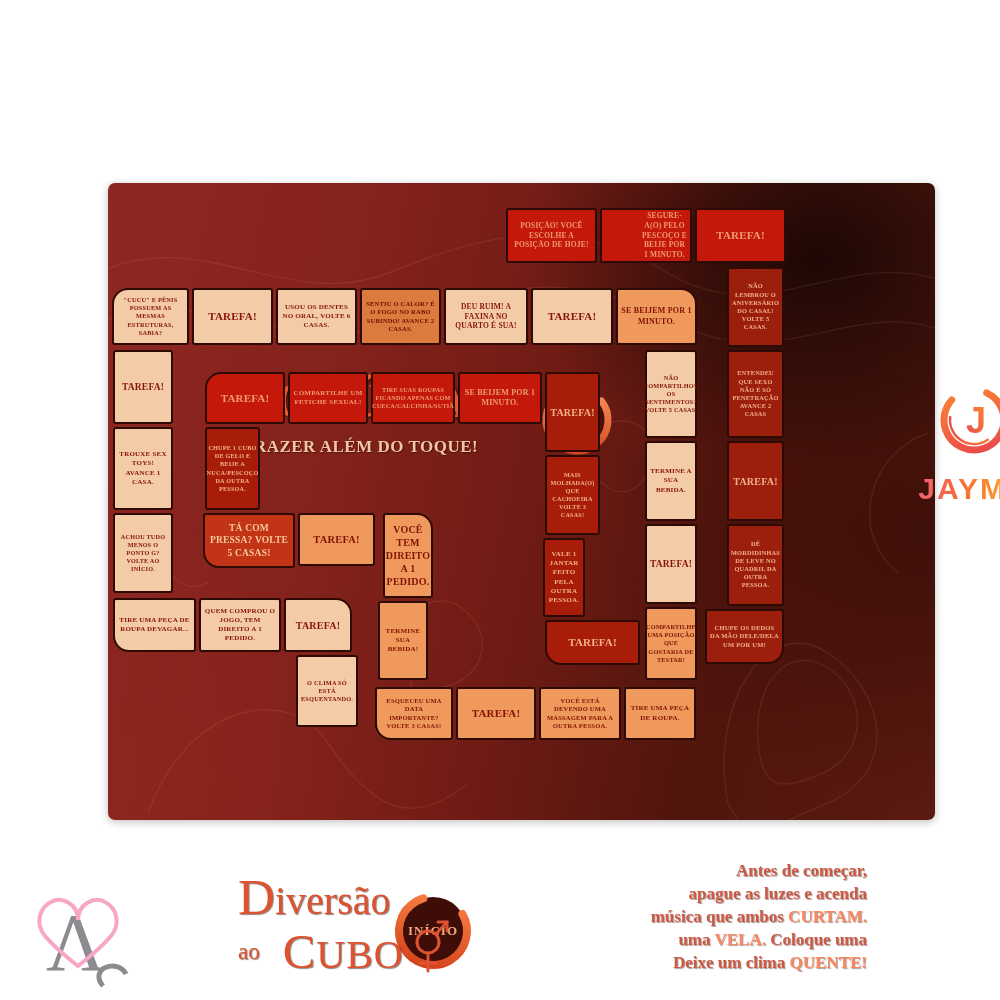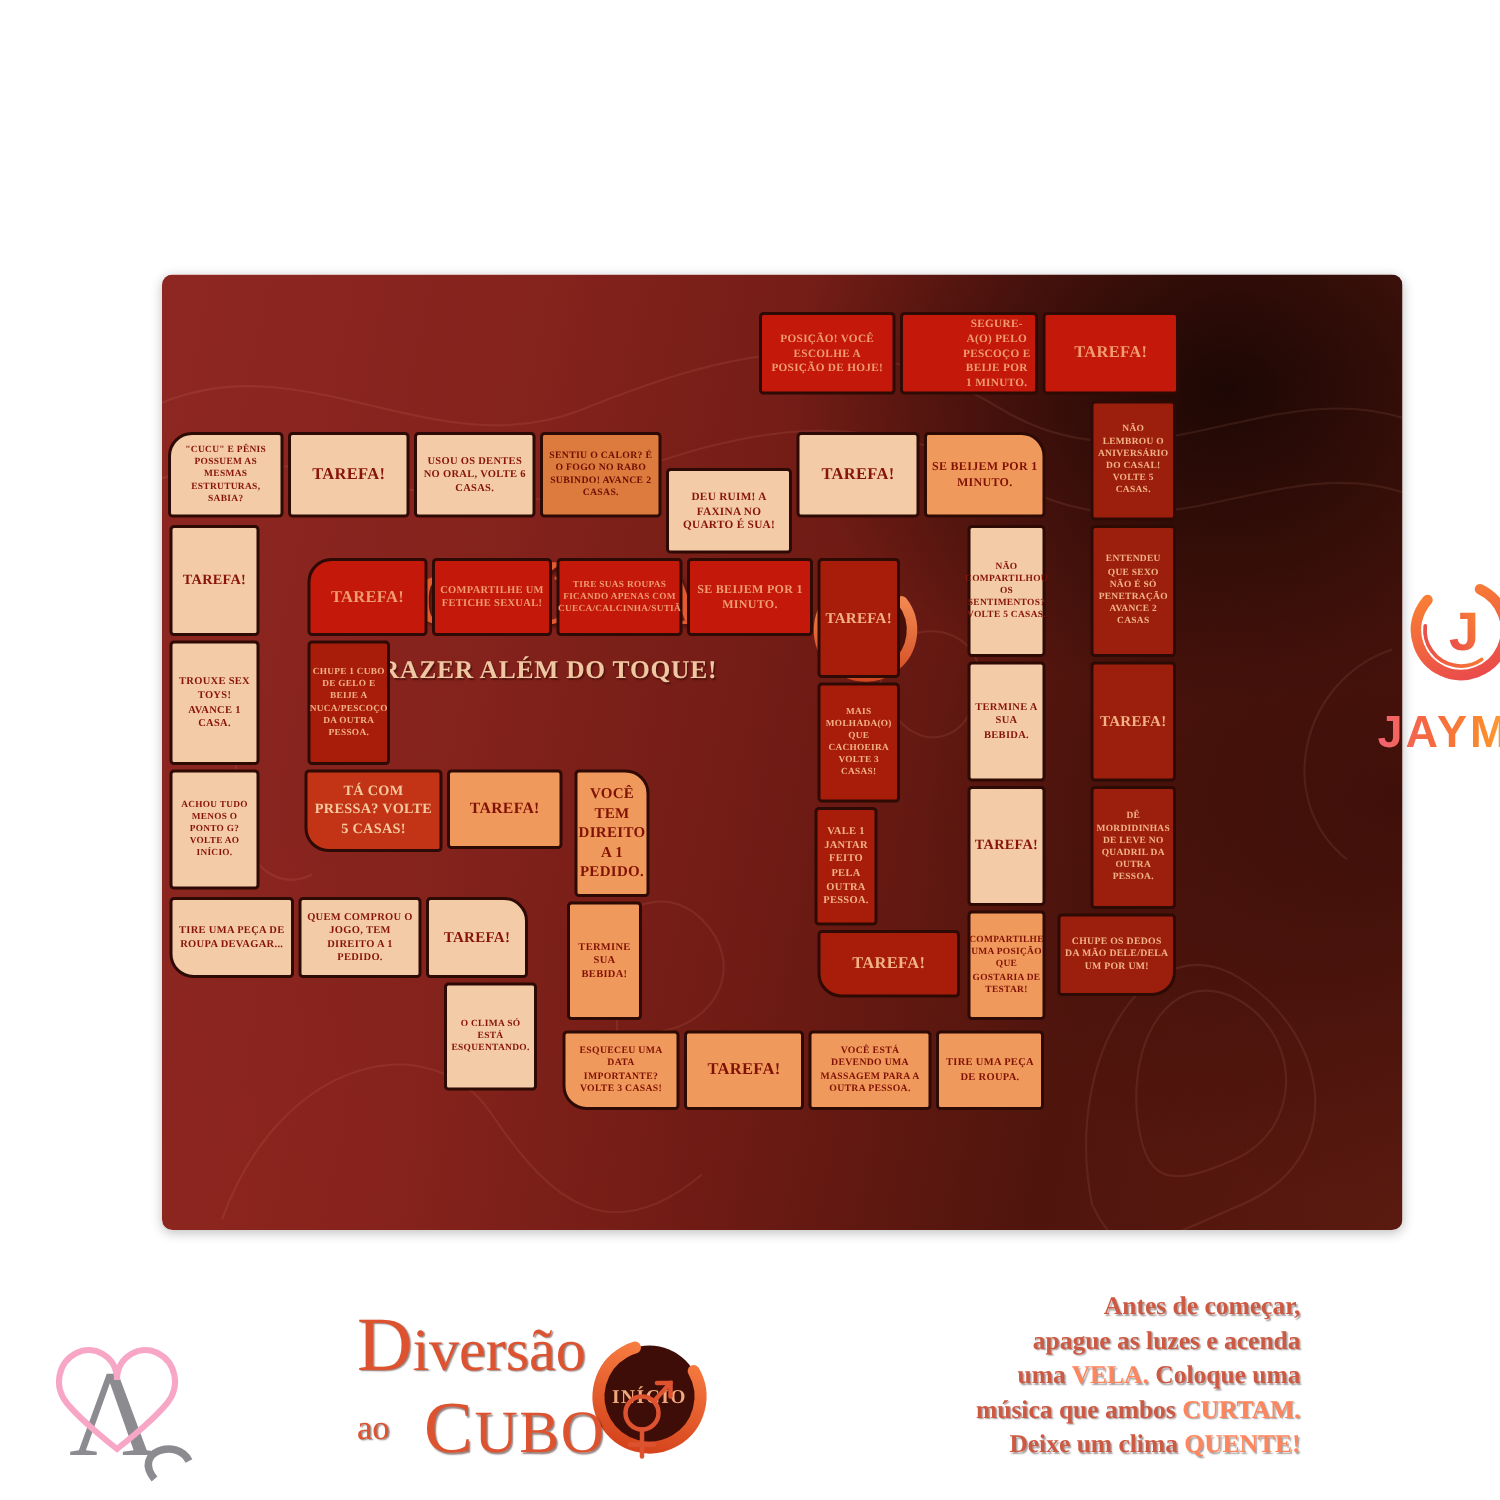--- a/index.html
+++ b/index.html
@@ -128,21 +128,21 @@
     <div class="brand-word">JAYMA</div>
 
     <div id="tiles-layer">
         <div class="tile v-red" style="left: 398px; top: 25px; width: 91px; height: 55px; font-size: 7.5px;">POSIÇÃO! VOCÊ ESCOLHE A POSIÇÃO DE HOJE!</div>
         <div class="tile v-red" style="left: 492px; top: 25px; width: 92px; height: 55px; font-size: 7.5px; padding-left: 40px;">SEGURE-A(O) PELO PESCOÇO E BEIJE POR 1 MINUTO.</div>
         <div class="tile v-red" style="left: 587px; top: 25px; width: 91px; height: 55px; font-size: 11px;">TAREFA!</div>
         <div class="tile v-light r-tl" style="left: 4px; top: 105px; width: 77px; height: 57px; font-size: 6.3px;">"CUCU" E PÊNIS POSSUEM AS MESMAS ESTRUTURAS, SABIA?</div>
         <div class="tile v-light" style="left: 84px; top: 105px; width: 81px; height: 57px; font-size: 11px;">TAREFA!</div>
         <div class="tile v-light" style="left: 168px; top: 105px; width: 81px; height: 57px; font-size: 7px;">USOU OS DENTES NO ORAL, VOLTE 6 CASAS.</div>
         <div class="tile v-amber" style="left: 252px; top: 105px; width: 81px; height: 57px; font-size: 6.5px;">SENTIU O CALOR? É O FOGO NO RABO SUBINDO! AVANCE 2 CASAS.</div>
-        <div class="tile v-light" style="left: 336px; top: 105px; width: 84px; height: 57px; font-size: 7.5px; margin-top: 24px;">DEU RUIM! A FAXINA NO QUARTO É SUA!</div>
+        <div class="tile v-light" style="left: 336px; top: 105px; width: 84px; height: 57px; font-size: 7.5px;">DEU RUIM! A FAXINA NO QUARTO É SUA!</div>
         <div class="tile v-light" style="left: 423px; top: 105px; width: 82px; height: 57px; font-size: 11px;">TAREFA!</div>
         <div class="tile v-orange r-tr" style="left: 508px; top: 105px; width: 81px; height: 57px; font-size: 8px;">SE BEIJEM POR 1 MINUTO.</div>
         <div class="tile v-dark" style="left: 619px; top: 84px; width: 57px; height: 80px; font-size: 6.3px;">NÃO LEMBROU O ANIVERSÁRIO DO CASAL! VOLTE 5 CASAS.</div>
         <div class="tile v-dark" style="left: 619px; top: 167px; width: 57px; height: 88px; font-size: 6.3px;">ENTENDEU QUE SEXO NÃO É SÓ PENETRAÇÃO AVANCE 2 CASAS</div>
         <div class="tile v-dark" style="left: 619px; top: 258px; width: 57px; height: 80px; font-size: 10px;">TAREFA!</div>
         <div class="tile v-dark" style="left: 619px; top: 341px; width: 57px; height: 82px; font-size: 6.3px;">DÊ MORDIDINHAS DE LEVE NO QUADRIL DA OUTRA PESSOA.</div>
         <div class="tile v-dark r-br" style="left: 597px; top: 426px; width: 79px; height: 55px; font-size: 6.5px;">CHUPE OS DEDOS DA MÃO DELE/DELA UM POR UM!</div>
         <div class="tile v-light" style="left: 537px; top: 167px; width: 52px; height: 88px; font-size: 6.3px;">NÃO COMPARTILHOU OS SENTIMENTOS? VOLTE 5 CASAS.</div>
         <div class="tile v-light" style="left: 537px; top: 258px; width: 52px; height: 80px; font-size: 7px;">TERMINE A SUA BEBIDA.</div>
         <div class="tile v-light" style="left: 537px; top: 341px; width: 52px; height: 80px; font-size: 9.5px;">TAREFA!</div>
@@ -184,22 +184,22 @@
           <polyline points="28,7 37,7 37,16"></polyline>
           <line x1="18" y1="38" x2="18" y2="56"></line>
           <line x1="10" y1="48" x2="26" y2="48"></line>
         </svg>
       </div>
     </div>
 
     <div class="intro" id="intro-note">
         <div><span>Antes de começar,</span></div>
         <div><span>apague as luzes e acenda</span></div>
+        <div><span>música que ambos </span><span class="b">CURTAM.</span></div>
         <div><span>uma </span><span class="b">VELA.</span><span> Coloque uma</span></div>
-        <div><span>música que ambos </span><span class="b">CURTAM.</span></div>
         <div><span>Deixe um clima </span><span class="b">QUENTE!</span></div>
       </div>
   </div>
 
   <div class="watermark">
     <svg width="120" height="118" viewBox="0 0 120 118">
       <text x="28" y="92" font-family="Liberation Serif, serif" font-size="82" fill="#8b8b90">Λ</text>
       <path d="M85,108 C70,90 100,80 108,96" fill="none" stroke="#8b8b90" stroke-width="5"></path>
       <path d="M60,42 C60,26 44,18 33,24 C21,30 17,46 27,58 C38,71 60,88 60,88 C60,88 82,71 93,58 C103,46 99,30 87,24 C76,18 60,26 60,42 Z" fill="none" stroke="#f7a6c6" stroke-width="4"></path>
     </svg>

